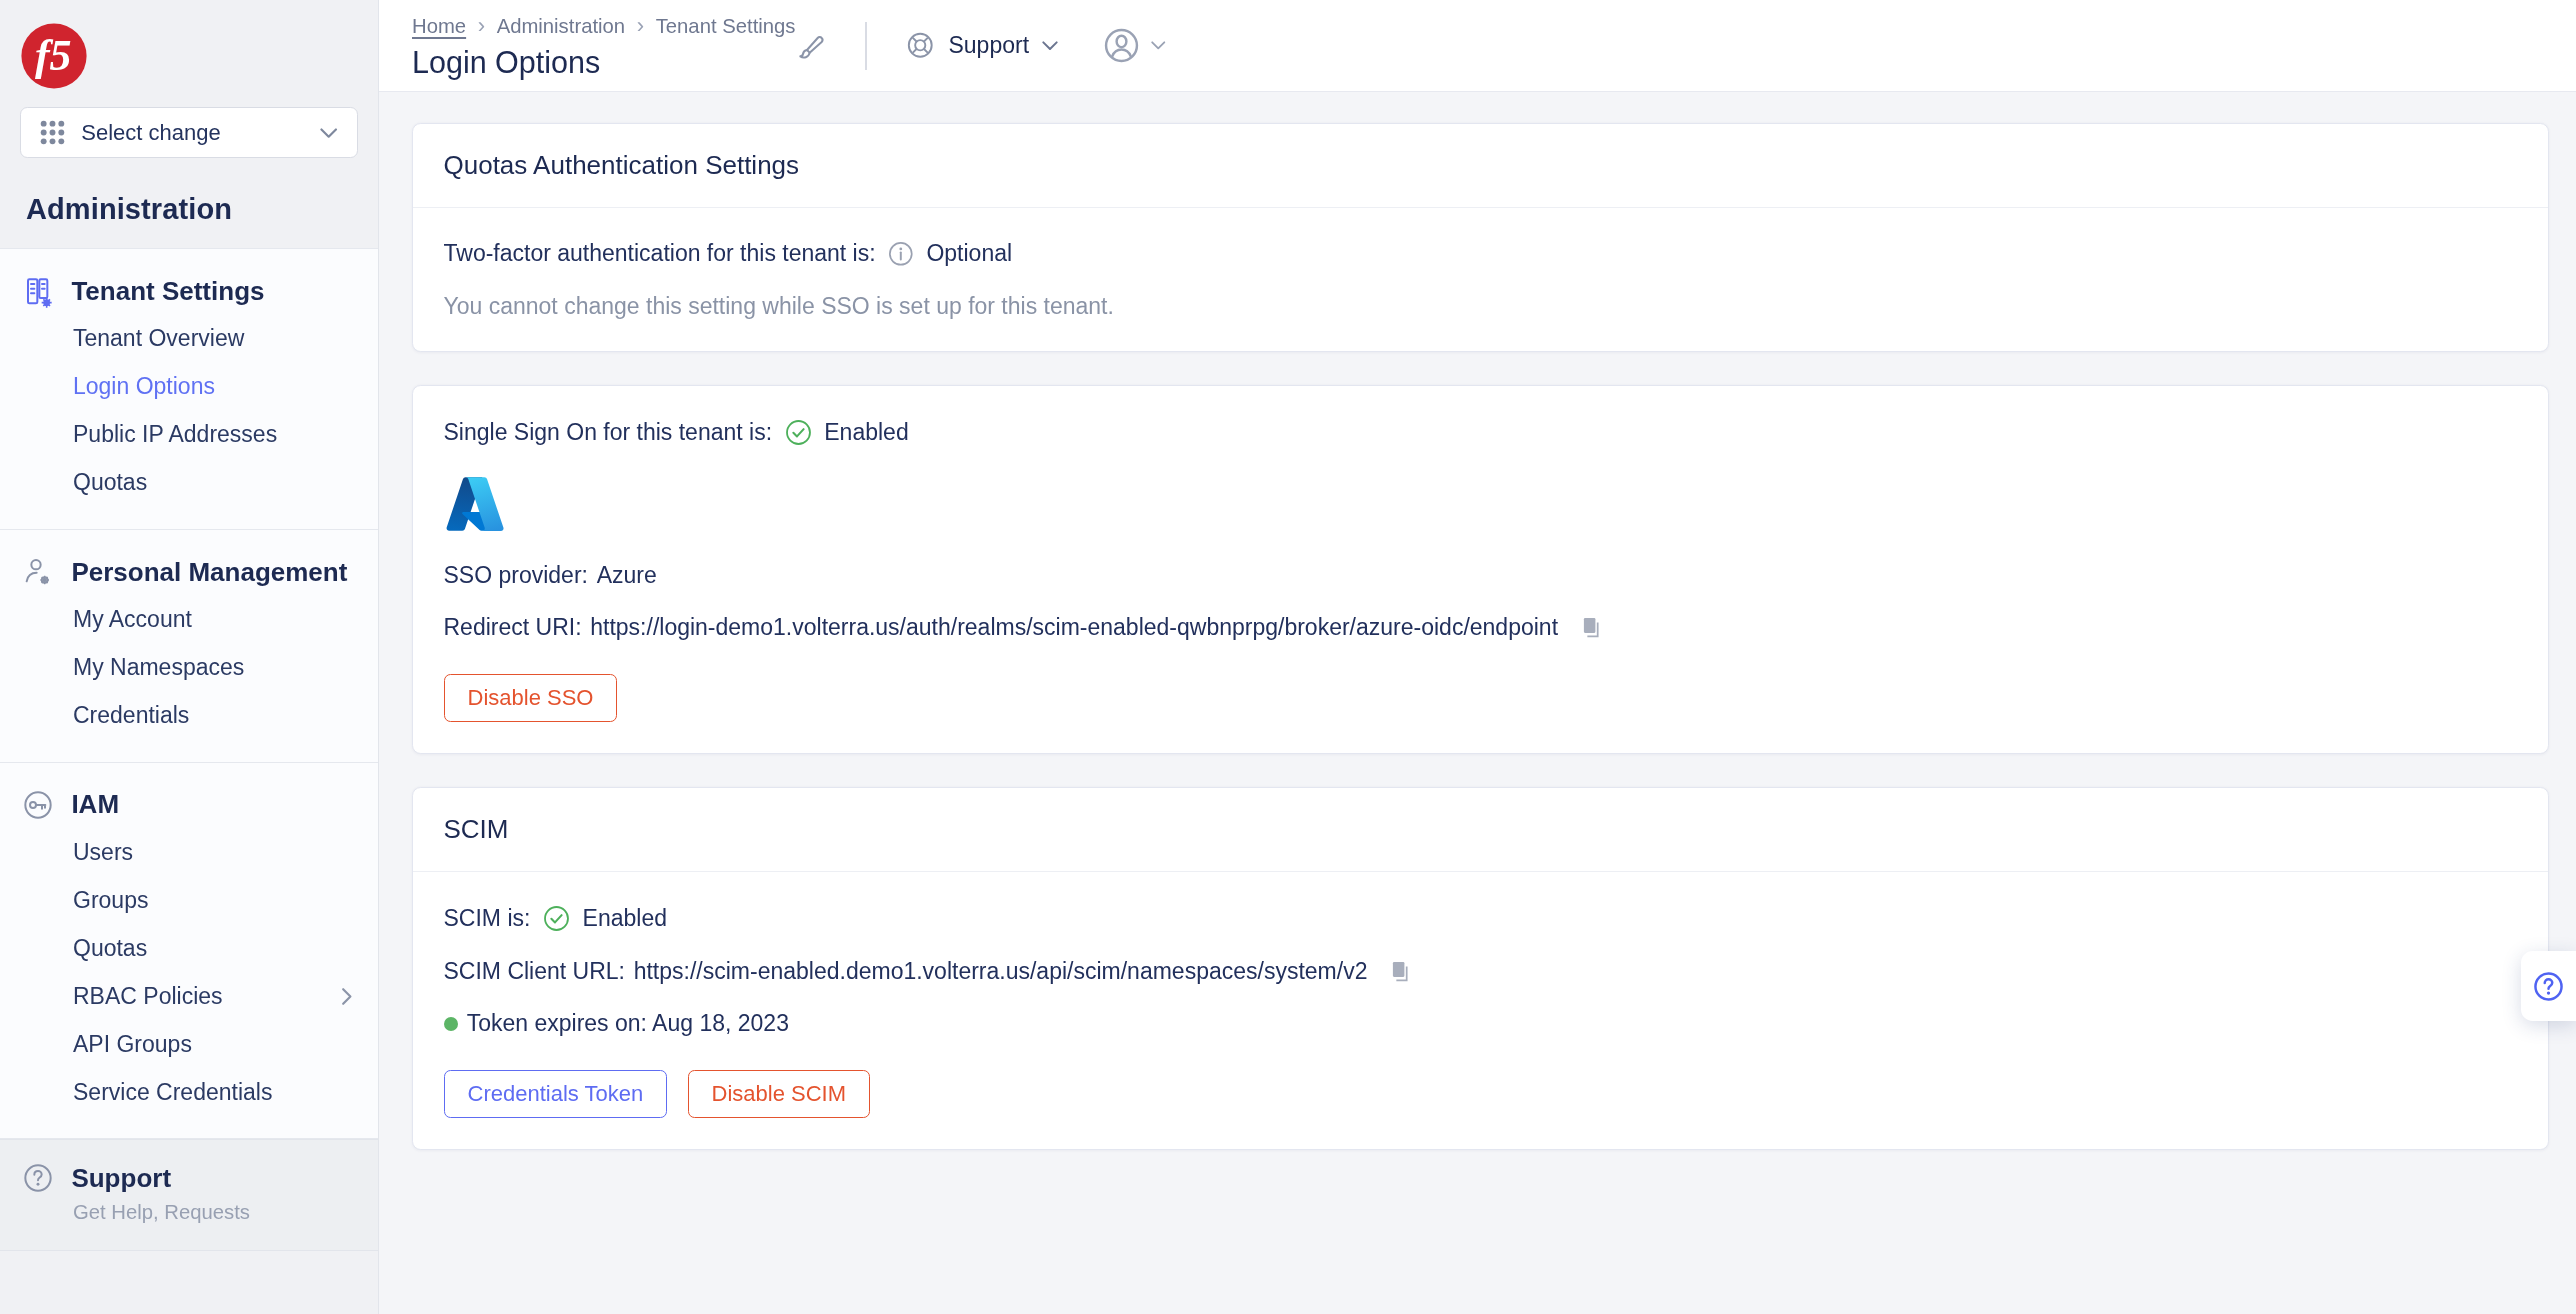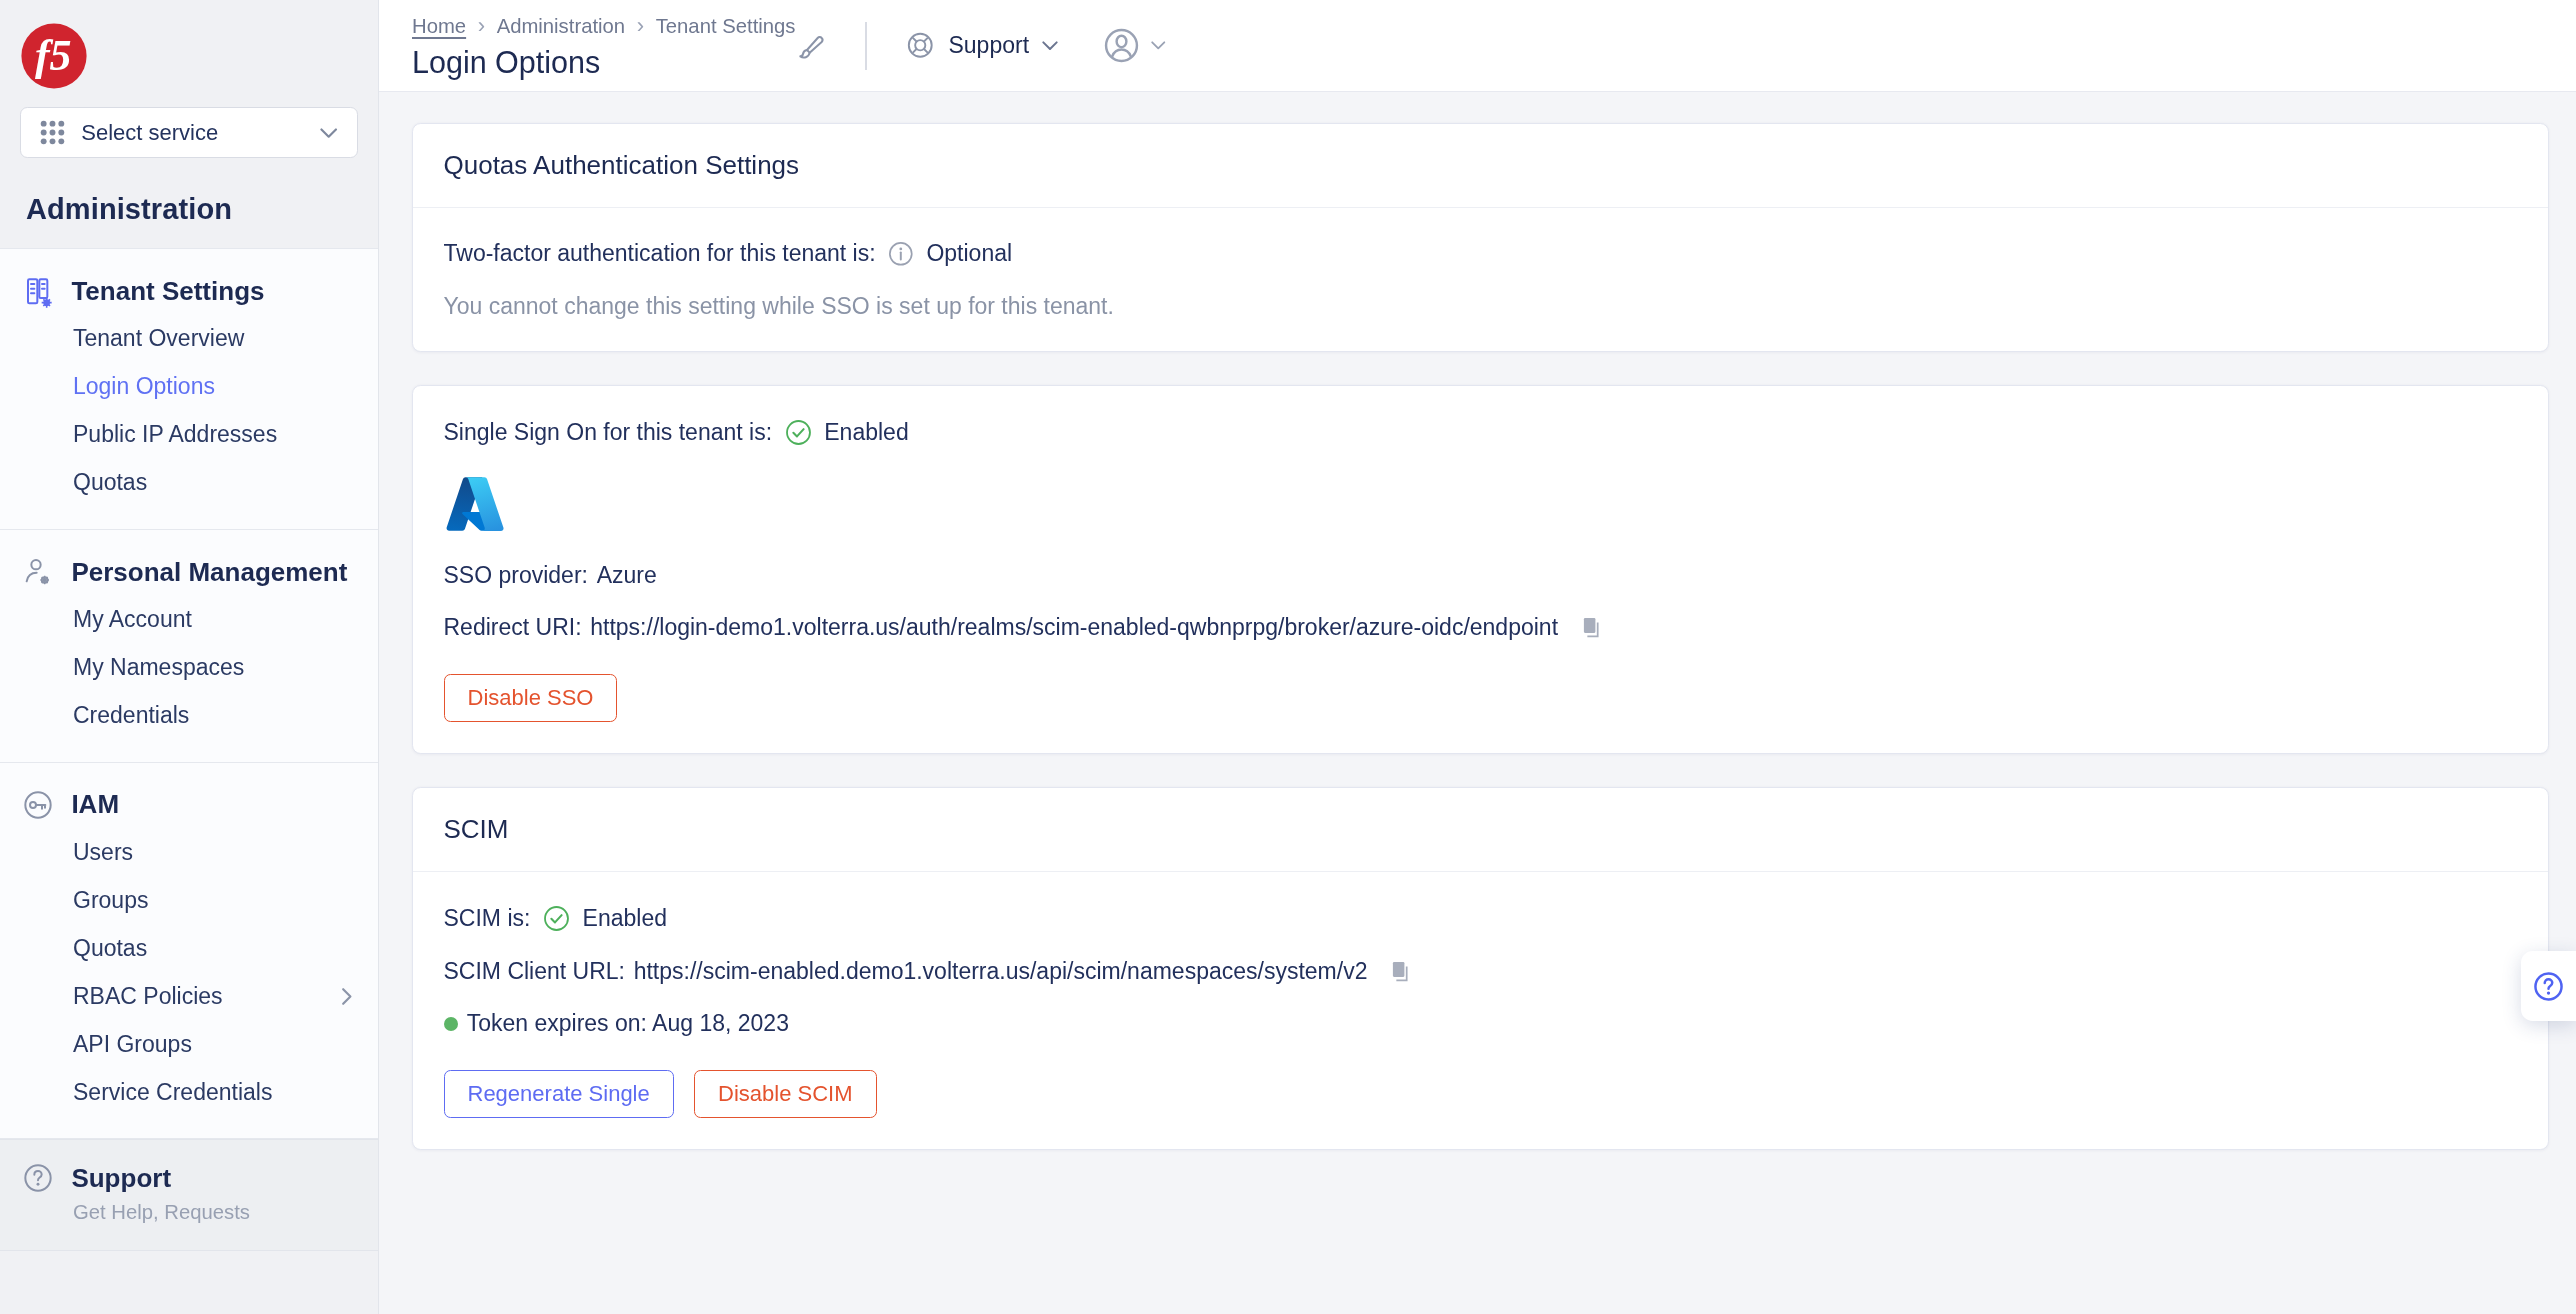--- a/index.html
+++ b/index.html
@@ -140,21 +140,21 @@
             <circle cx="17" cy="5" r="4"></circle>
             <circle cx="29" cy="5" r="4"></circle>
           <circle cx="5" cy="17" r="4"></circle>
             <circle cx="17" cy="17" r="4"></circle>
             <circle cx="29" cy="17" r="4"></circle>
           <circle cx="5" cy="29" r="4"></circle>
             <circle cx="17" cy="29" r="4"></circle>
             <circle cx="29" cy="29" r="4"></circle>
         </g>
       </svg>
-      <span>Select service</span>
+      <span>Select change</span>
       <span class="grow"></span>
       <svg width="17.4" height="10.2" viewBox="0 0 24 14" fill="none">
         <path d="M2 2l10 10L22 2" stroke="#7e889d" stroke-width="3" stroke-linecap="round" stroke-linejoin="round"></path>
       </svg>
     </div>
 
     <div class="sidebar-title">Administration</div>
 
     <nav class="nav-group">
       <div class="group-header">
@@ -385,21 +385,21 @@
               </svg>
             </span>
           </div>
 
           <div class="kv-line">
             <span class="dot"></span>
             <span>Token expires on: Aug 18, 2023</span>
           </div>
 
           <div class="btn-row">
-            <button class="btn btn-accent">Regenerate Single</button>
+            <button class="btn btn-accent">Credentials Token</button>
             <button class="btn btn-danger">Disable SCIM</button>
           </div>
         </div>
       </section>
 
     </div>
 
     <div class="help-fab">
       <svg width="33" height="33" viewBox="0 0 48 48" fill="none">
         <circle cx="24" cy="24" r="19" stroke="#4f63f2" stroke-width="3.6"></circle>

